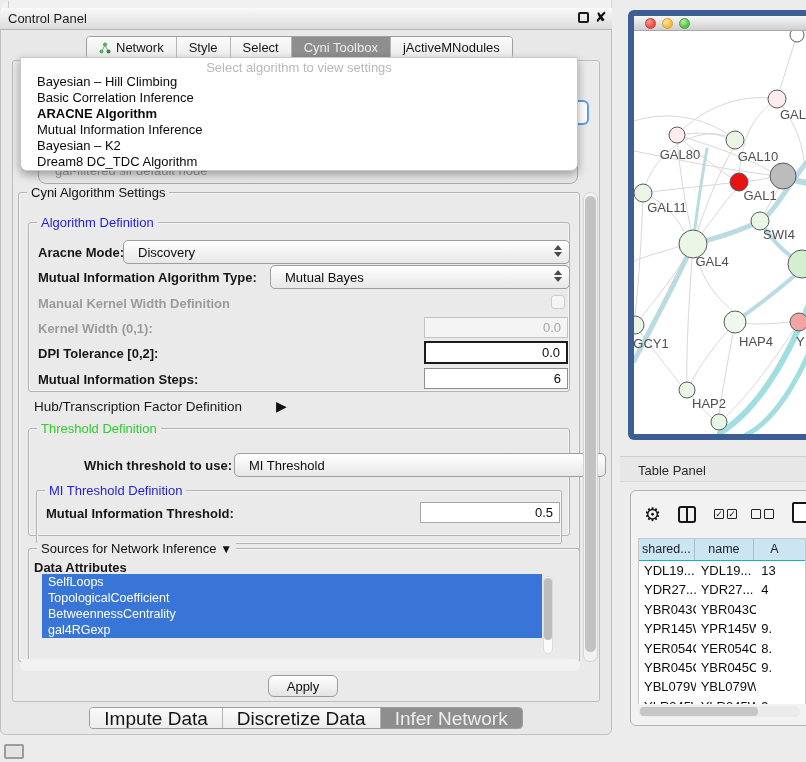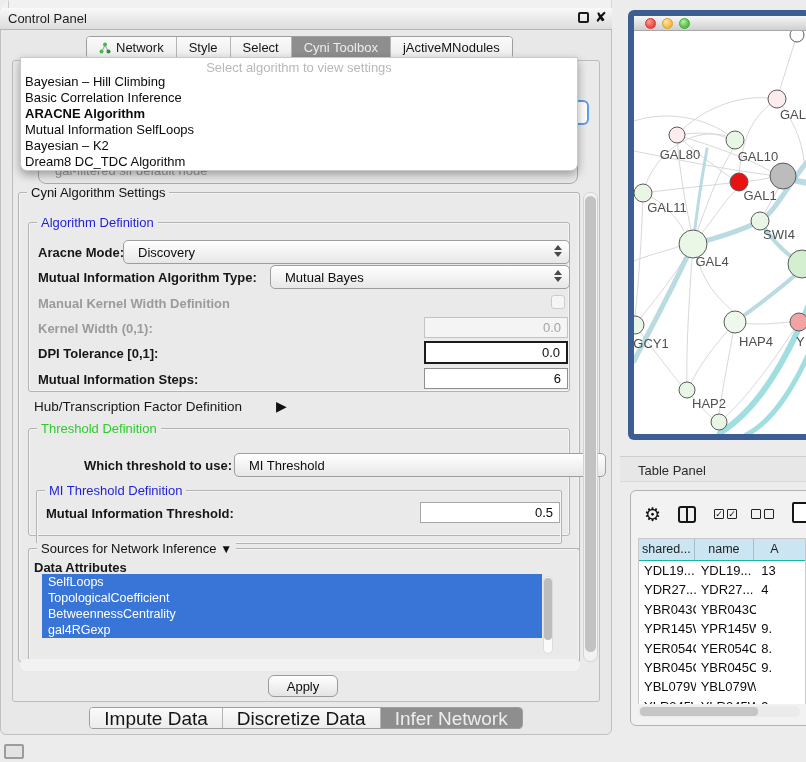--- a/index.html
+++ b/index.html
@@ -36,21 +36,21 @@
   #bg-combo { left:38px; top:148px; width:540px; height:36px; background:linear-gradient(#ffffff,#e8e8e8);
     border:1px solid #ababab; border-radius:8px; z-index:2; }
   #bg-combo span { position:absolute; left:16px; top:14px; font-size:13px; color:#9a9a9a; }
   #focus-frag { left:577px; top:100px; width:12px; height:25px; background:#fff;
     border:2px solid #5c9ee8; border-left:none; border-radius:0 6px 6px 0; z-index:3; }
 
   
   #algo-dropdown { left:20px; top:57px; width:558px; height:114px; background:#fff;
     border:1px solid #c9c9c9; border-radius:0 0 7px 7px; box-shadow:0 4px 10px rgba(0,0,0,.35); z-index:10; }
   #dd-prompt { width:100%; text-align:center; font-size:13px; color:#b8b8b8; padding-top:2px; height:16px; }
-  .dd-item { font-size:13px; color:#0a0a0a; padding:0 0 0 4px; height:16px; line-height:16px; cursor:pointer; }
+  .dd-item { font-size:13px; color:#0a0a0a; padding:0 0 0 16px; height:16px; line-height:16px; cursor:pointer; }
   .dd-item.bold { font-weight:bold; }
 
   
   .gbox { position:absolute; border:1px solid #b3b3b3; border-radius:3px;
     box-shadow:inset 0 0 0 1px #f4f4f4; }
   .gbox > .legend { position:absolute; top:-8px; left:8px; background:#eaeaea; padding:0 4px;
     font-size:13px; color:#111; white-space:nowrap; }
   .legend.blue { color:#1f1fd8; }
   .legend.green { color:#2ecc2e; }
 
@@ -176,21 +176,21 @@
   <div id="bg-combo" class="abs">
     <span>gal-filtered sif default node</span>
   </div>
   <div id="focus-frag" class="abs"></div>
 
   <div id="algo-dropdown" class="abs">
     <div id="dd-prompt">Select algorithm to view settings</div>
     <div class="dd-item">Bayesian – Hill Climbing</div>
     <div class="dd-item">Basic Correlation Inference</div>
     <div class="dd-item bold">ARACNE Algorithm</div>
-    <div class="dd-item">Mutual Information SelfLoops</div>
+    <div class="dd-item">Mutual Information Inference</div>
     <div class="dd-item">Bayesian – K2</div>
     <div class="dd-item">Dream8 DC_TDC Algorithm</div>
   </div>
 
   <div class="gbox" style="left:18px; top:192px; width:562px; height:470px;">
     <span class="legend">Cyni Algorithm Settings</span>
   </div>
 
   <div class="gbox" style="left:28px; top:222px; width:542px; height:170px;">
     <span class="legend blue">Algorithm Definition</span>
@@ -213,21 +213,21 @@
         <span class="tri-dn"></span>
       </span>
   </div>
 
   <span class="flabel disabled" style="left:38px; top:296px;">Manual Kernel Width Definition</span>
   <div class="checkbox" style="left:551px; top:295px;"></div>
 
   <span class="flabel disabled" style="left:38px; top:321px;">Kernel Width (0,1):</span>
   <div class="tfield disabled" style="left:424px; top:317px; width:144px;">0.0</div>
 
-  <span class="flabel" style="left:38px; top:346px;">DPI Tolerance [0,1]:</span>
+  <span class="flabel" style="left:38px; top:346px;">DPI Tolerance [0,2]:</span>
   <div class="tfield focus" style="left:424px; top:341px; width:144px; height:23px;">0.0</div>
 
   <span class="flabel" style="left:38px; top:372px;">Mutual Information Steps:</span>
   <div class="tfield" style="left:424px; top:368px; width:144px;">6</div>
 
   <span class="flabel" style="left:34px; top:399px; font-weight:normal; font-size:13.5px;">Hub/Transcription Factor Definition</span>
   <span class="abs arrow-glyph" style="left:276px; top:398px; font-size:14px;">▶</span>
 
   <div class="gbox" style="left:28px; top:428px; width:542px; height:108px;">
     <span class="legend green">Threshold Definition</span>

